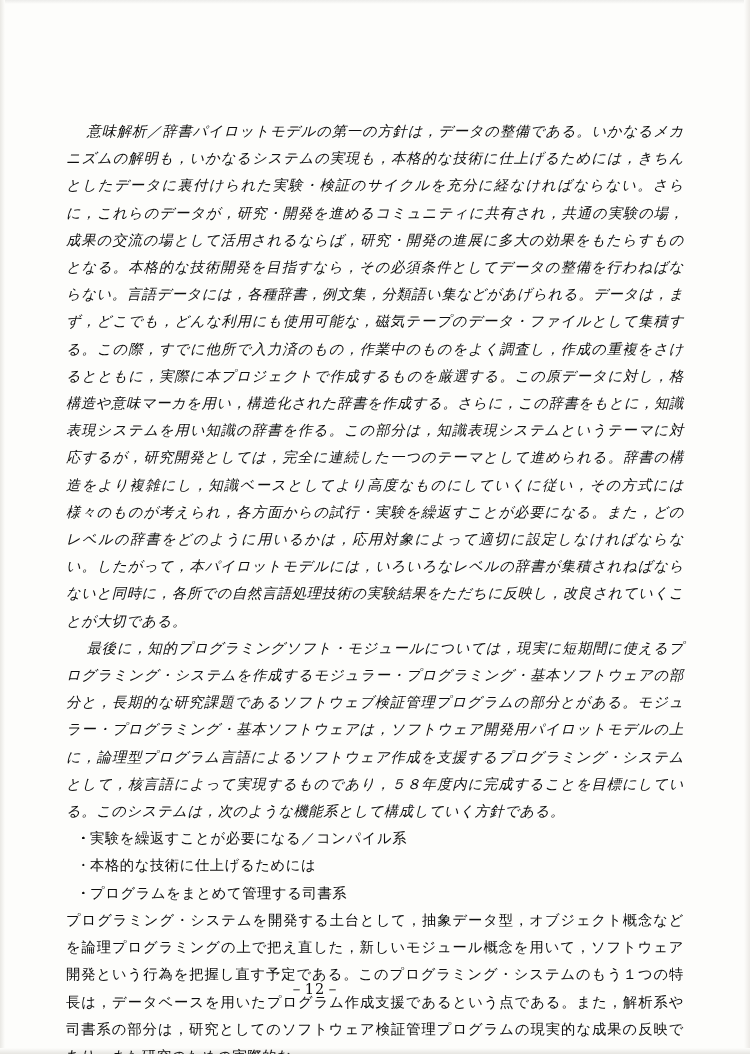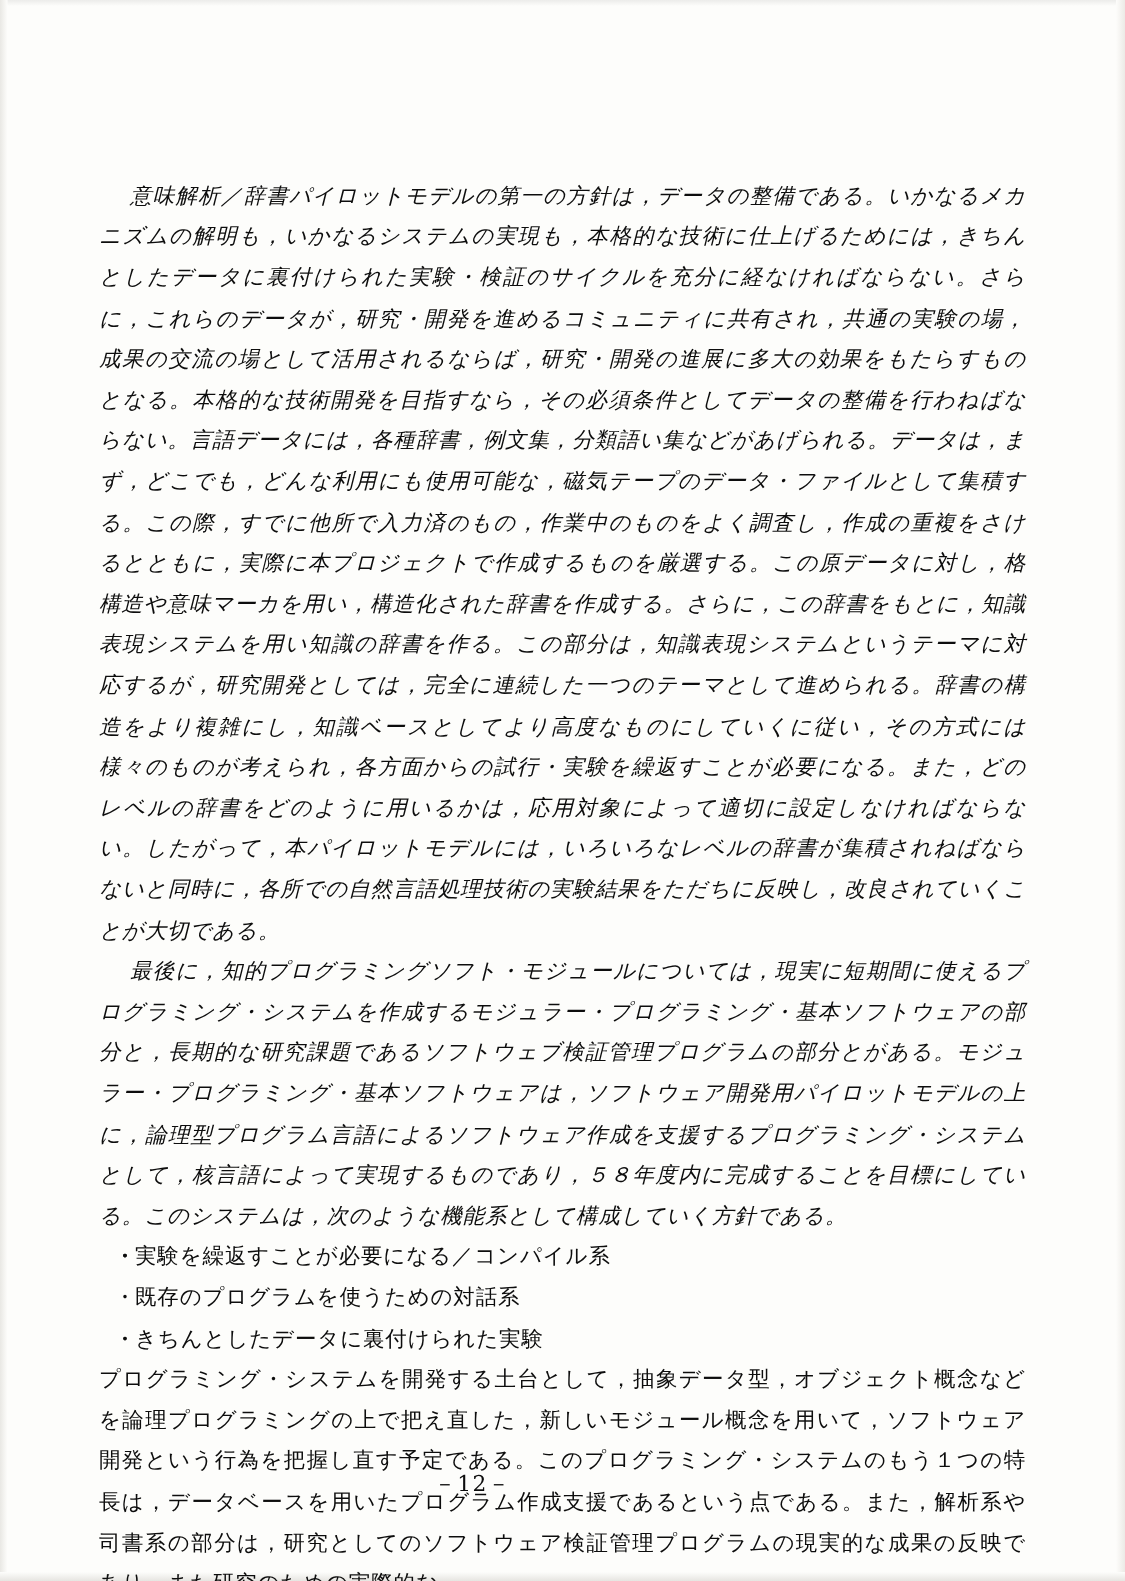--- a/index.html
+++ b/index.html
@@ -105,22 +105,22 @@
   <div class="scan-edge-bottom"></div>
 
   <div class="content">
     <p class="para indent">意味解析／辞書パイロットモデルの第一の方針は，データの整備である。いかなるメカニズムの解明も，いかなるシステムの実現も，本格的な技術に仕上げるためには，きちんとしたデータに裏付けられた実験・検証のサイクルを充分に経なければならない。さらに，これらのデータが，研究・開発を進めるコミュニティに共有され，共通の実験の場，成果の交流の場として活用されるならば，研究・開発の進展に多大の効果をもたらすものとなる。本格的な技術開発を目指すなら，その必須条件としてデータの整備を行わねばならない。言語データには，各種辞書，例文集，分類語い集などがあげられる。データは，まず，どこでも，どんな利用にも使用可能な，磁気テープのデータ・ファイルとして集積する。この際，すでに他所で入力済のもの，作業中のものをよく調査し，作成の重複をさけるとともに，実際に本プロジェクトで作成するものを厳選する。この原データに対し，格構造や意味マーカを用い，構造化された辞書を作成する。さらに，この辞書をもとに，知識表現システムを用い知識の辞書を作る。この部分は，知識表現システムというテーマに対応するが，研究開発としては，完全に連続した一つのテーマとして進められる。辞書の構造をより複雑にし，知識ベースとしてより高度なものにしていくに従い，その方式には様々のものが考えられ，各方面からの試行・実験を繰返すことが必要になる。また，どのレベルの辞書をどのように用いるかは，応用対象によって適切に設定しなければならない。したがって，本パイロットモデルには，いろいろなレベルの辞書が集積されねばならないと同時に，各所での自然言語処理技術の実験結果をただちに反映し，改良されていくことが大切である。</p>
     <p class="para indent">最後に，知的プログラミングソフト・モジュールについては，現実に短期間に使えるプログラミング・システムを作成するモジュラー・プログラミング・基本ソフトウェアの部分と，長期的な研究課題であるソフトウェブ検証管理プログラムの部分とがある。モジュラー・プログラミング・基本ソフトウェアは，ソフトウェア開発用パイロットモデルの上に，論理型プログラム言語によるソフトウェア作成を支援するプログラミング・システムとして，核言語によって実現するものであり，５８年度内に完成することを目標にしている。このシステムは，次のような機能系として構成していく方針である。</p>
 
     <ul class="bullets">
       <li><span class="bdot">・</span></li>
       <li><span class="bdot">・</span></li>
       <li><span class="bdot">・</span><span>実験を繰返すことが必要になる／コンパイル系</span></li>
-      <li><span class="bdot">・</span><span>既存のプログラムを使うための対話系</span></li>
+      <li><span class="bdot">・</span><span>本格的な技術に仕上げるためには</span></li>
       <li><span class="bdot">・</span></li>
-      <li><span class="bdot">・</span><span>きちんとしたデータに裏付けられた実験</span></li>
+      <li><span class="bdot">・</span><span>プログラムをまとめて管理する司書系</span></li>
     </ul>
 
     <p class="para">プログラミング・システムを開発する土台として，抽象データ型，オブジェクト概念などを論理プログラミングの上で把え直した，新しいモジュール概念を用いて，ソフトウェア開発という行為を把握し直す予定である。このプログラミング・システムのもう１つの特長は，データベースを用いたプログラム作成支援であるという点である。また，解析系や司書系の部分は，研究としてのソフトウェア検証管理プログラムの現実的な成果の反映であり，また研究のための実際的な</p>
   </div>
 
   <div class="pagenum">－12－</div>
 </div>
 
 </body></html>

